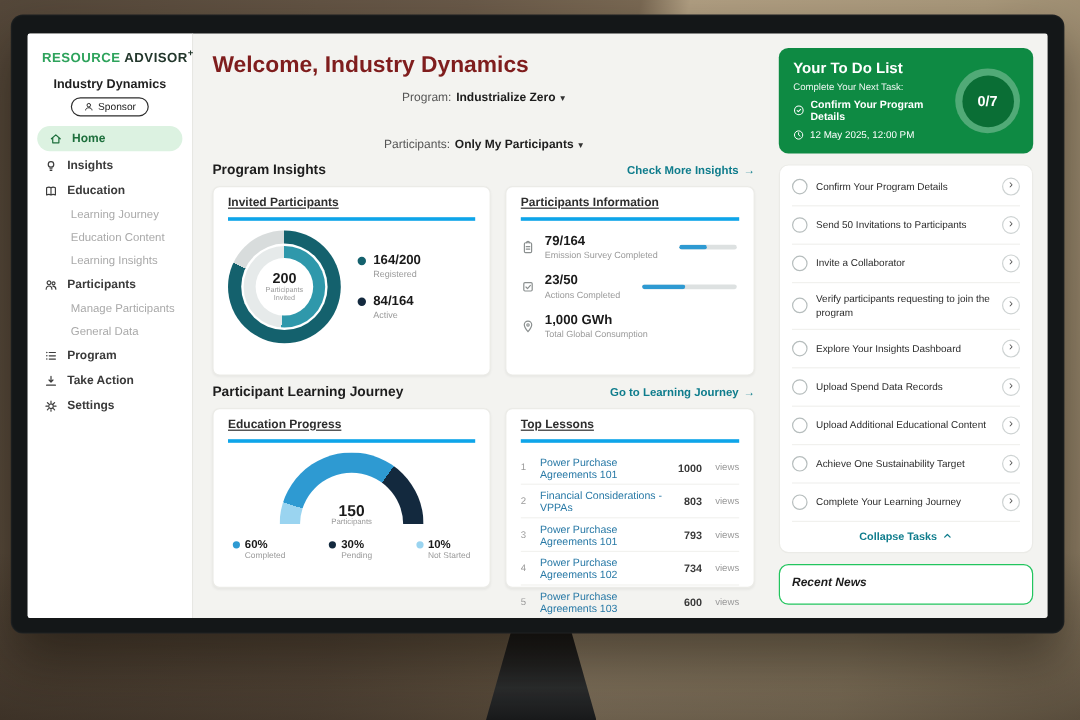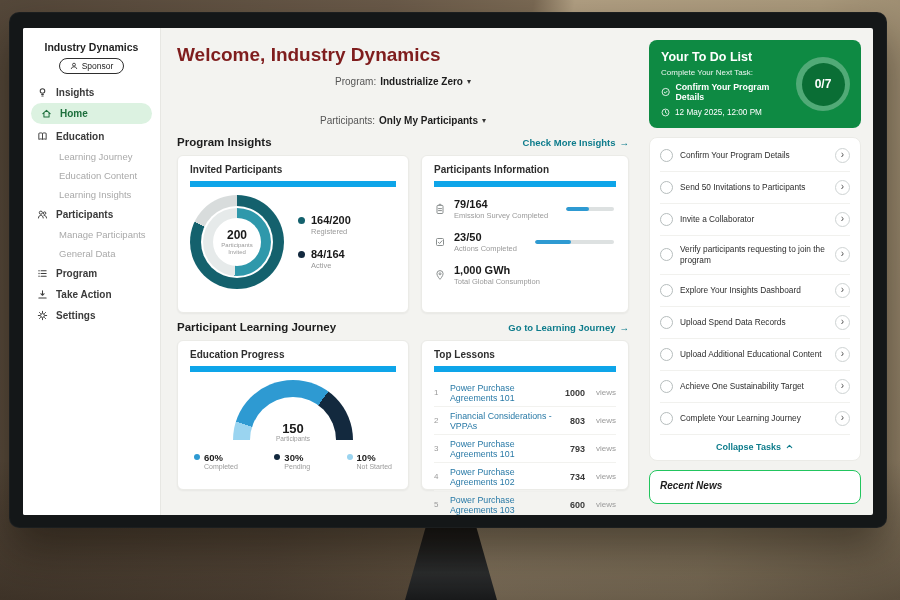--- a/index.html
+++ b/index.html
@@ -41,21 +41,21 @@
   .filters{display:flex;gap:28px;align-items:center;font-size:10px;color:#555;margin-bottom:10px;flex-direction:column;}
   .filter{display:flex;align-items:center;gap:4px;}
   .filter b{color:#1d1d1d;}
   .caret{font-size:8px;color:#333;}
   .sec{display:flex;justify-content:space-between;align-items:center;margin:8px 0 7px;}
   .sec h2{font-size:11.5px;color:#1d1d1d;margin:0;}
   .seclink{font-size:9.5px;font-weight:bold;color:#0E7C8C;cursor:pointer;display:flex;gap:4px;align-items:center;}
   .cards{display:flex;gap:12px;}
   .card{background:#fff;border:1px solid #ebebe7;border-radius:6px;
     box-shadow:0 1px 2px rgba(0,0,0,.05);padding:8px 12px;box-sizing:border-box;}
-  .card h3{font-size:10px;margin:0 0 7px;color:#2e2e2e;padding-bottom:6px;border-bottom:6px solid #0ea5e9;font-weight:bold;}
+  .card h3{font-size:10px;margin:0 0 7px;color:#2e2e2e;padding-bottom:6px;border-bottom:3px solid #0ea5e9;font-weight:bold;text-decoration:underline;}
 
   
   .card-invited{width:232px;height:158px;}
   .donut-wrap{display:flex;align-items:center;gap:14px;margin-top:8px;}
   .donut{position:relative;width:94px;height:94px;}
   .ring-outer{position:absolute;inset:0;border-radius:50%;}
   .ring-gap{position:absolute;inset:11px;border-radius:50%;background:#fff;}
   .ring-inner{position:absolute;inset:13px;border-radius:50%;}
   .donut-hole{position:absolute;inset:23px;border-radius:50%;background:#fff;
     display:flex;flex-direction:column;align-items:center;justify-content:center;text-align:center;}
@@ -123,41 +123,45 @@
 </head>
 <body>
 
 <div class="wall-shade"></div>
 <div class="stand"></div>
 
 <div class="monitor">
   <div class="screen">
 
     <div class="sidebar">
+      <div class="logo">
+        <span class="g">RESOURCE</span>
+        <span class="d">ADVISOR</span><span class="p">+</span>
+      </div>
       <div class="org">Industry Dynamics</div>
       <div class="badge">
         <svg width="8" height="8" viewBox="0 0 12 12">
             <circle cx="6" cy="4" r="2.2" fill="none" stroke="#222" stroke-width="1.2"></circle>
             <path d="M2 10.5c0-2.2 1.8-3.3 4-3.3s4 1.1 4 3.3" fill="none" stroke="#222" stroke-width="1.2"></path>
           </svg>
         <span>Sponsor</span>
       </div>
       <div class="nav">
+        <div class="nav-item active">
+          <svg width="11" height="11" viewBox="0 0 12 12">
+              <path d="M2 6.2 L6 2.6 L10 6.2 M3.2 5.4 V9.8 H8.8 V5.4" fill="none" stroke="#1d6f3c" stroke-width="1.1" stroke-linecap="round" stroke-linejoin="round"></path>
+            </svg>
+          <span>Home</span>
+        </div>
         <div class="nav-item">
           <svg width="11" height="11" viewBox="0 0 12 12">
               <circle cx="6" cy="4.4" r="2.5" fill="none" stroke="#3c3c3c" stroke-width="1.1"></circle>
               <path d="M5 8.3h2 M5.3 9.8h1.4" stroke="#3c3c3c" stroke-width="1.1" stroke-linecap="round"></path>
             </svg>
           <span>Insights</span>
-        </div>
-        <div class="nav-item active">
-          <svg width="11" height="11" viewBox="0 0 12 12">
-              <path d="M2 6.2 L6 2.6 L10 6.2 M3.2 5.4 V9.8 H8.8 V5.4" fill="none" stroke="#1d6f3c" stroke-width="1.1" stroke-linecap="round" stroke-linejoin="round"></path>
-            </svg>
-          <span>Home</span>
         </div>
         <div class="nav-item">
           <svg width="11" height="11" viewBox="0 0 12 12">
               <path d="M2 2.6 C3.4 1.9 4.8 1.9 6 2.6 C7.2 1.9 8.6 1.9 10 2.6 V9.2 C8.6 8.5 7.2 8.5 6 9.2 C4.8 8.5 3.4 8.5 2 9.2 Z M6 2.6 V9.2" fill="none" stroke="#3c3c3c" stroke-width="1.05" stroke-linejoin="round"></path>
             </svg>
           <span>Education</span>
         </div>
         <div class="nav-item sub">
           <span>Learning Journey</span>
         </div>

